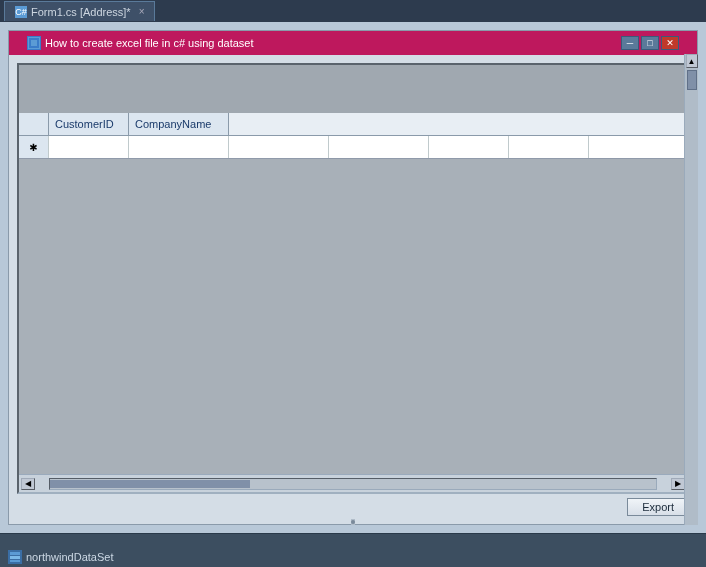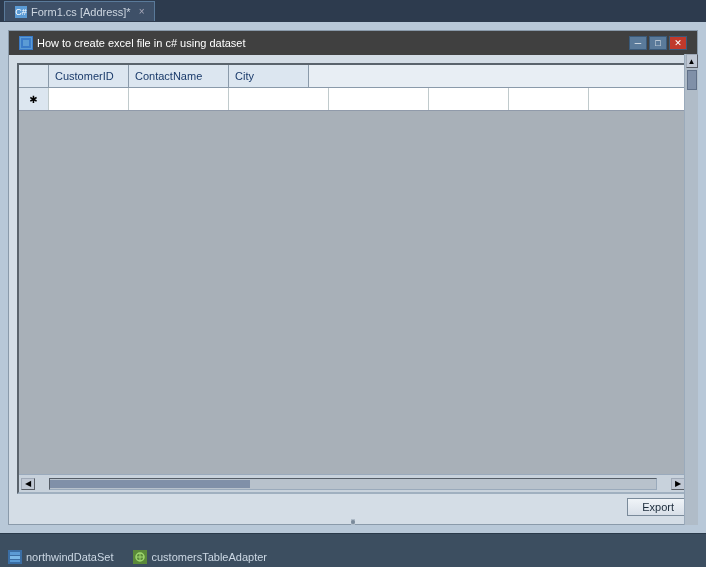--- a/index.html
+++ b/index.html
@@ -59,24 +59,24 @@
 
     
     .form-window {
       background: #c8d8e8;
       border: 1px solid #8a9aaa;
       height: 100%;
       display: flex;
       flex-direction: column;
     }
     .form-titlebar {
-      background: #404040;
-      color: white;
-      font-size: 11px;
-      padding: 3px 10px;
+      background: #be185d;
+      color: white;
+      font-size: 11px;
+      padding: 3px 18px;
       display: flex;
       align-items: center;
       justify-content: space-between;
       height: 24px;
     }
     .form-titlebar-left {
       display: flex;
       align-items: center;
       gap: 4px;
     }
@@ -128,20 +128,21 @@
       background: #a0a8b0;
       overflow: hidden;
       display: flex;
       flex-direction: column;
     }
     .datagrid-header {
       background: #e8eef4;
       display: flex;
       border-bottom: 1px solid #8a9aaa;
       min-height: 22px;
+      margin-top: 48px;
     }
     .datagrid-header-cell {
       border-right: 1px solid #8a9aaa;
       padding: 2px 6px;
       font-size: 11px;
       color: #1a3a6a;
       display: flex;
       align-items: center;
       min-height: 22px;
       background: #dce6f0;
@@ -352,22 +353,21 @@
         </div>
       </div>
 
       <div class="form-content">
 
         <div class="datagrid-wrapper">
 
           <div class="datagrid-header">
             <div class="datagrid-header-cell row-indicator"></div>
             <div class="datagrid-header-cell col-customerid">CustomerID</div>
-            <div class="datagrid-header-cell col-companyname">ContactName</div>
-            <div class="datagrid-header-cell col-city">City</div>
+            <div class="datagrid-header-cell col-companyname">CompanyName</div>
           </div>
 
           <div class="datagrid-body">
 
             <div class="datagrid-row">
               <div class="datagrid-cell row-indicator">✱</div>
               <div class="datagrid-cell col-customerid"></div>
               <div class="datagrid-cell col-companyname"></div>
               <div class="datagrid-cell col-contactname"></div>
               <div class="datagrid-cell col-contacttitle"></div>
@@ -407,24 +407,13 @@
     <div class="status-icon status-icon-dataset">
       <svg width="14" height="14" viewBox="0 0 14 14">
         <rect width="14" height="14" fill="#3a6ea5"></rect>
         <rect x="2" y="2" width="10" height="3" fill="#5b9bd5"></rect>
         <rect x="2" y="6" width="10" height="3" fill="#7ab8e8"></rect>
         <rect x="2" y="10" width="10" height="2" fill="#5b9bd5"></rect>
       </svg>
     </div>
     <span>northwindDataSet</span>
   </div>
-  <div class="status-item">
-    <div class="status-icon status-icon-adapter">
-      <svg width="14" height="14" viewBox="0 0 14 14">
-        <rect width="14" height="14" fill="#5a8a3a"></rect>
-        <circle cx="7" cy="7" r="4" fill="none" stroke="#a0d870" stroke-width="1.5"></circle>
-        <line x1="7" y1="3" x2="7" y2="11" stroke="#a0d870" stroke-width="1"></line>
-        <line x1="3" y1="7" x2="11" y2="7" stroke="#a0d870" stroke-width="1"></line>
-      </svg>
-    </div>
-    <span>customersTableAdapter</span>
-  </div>
 </div>
 
 </body></html>

